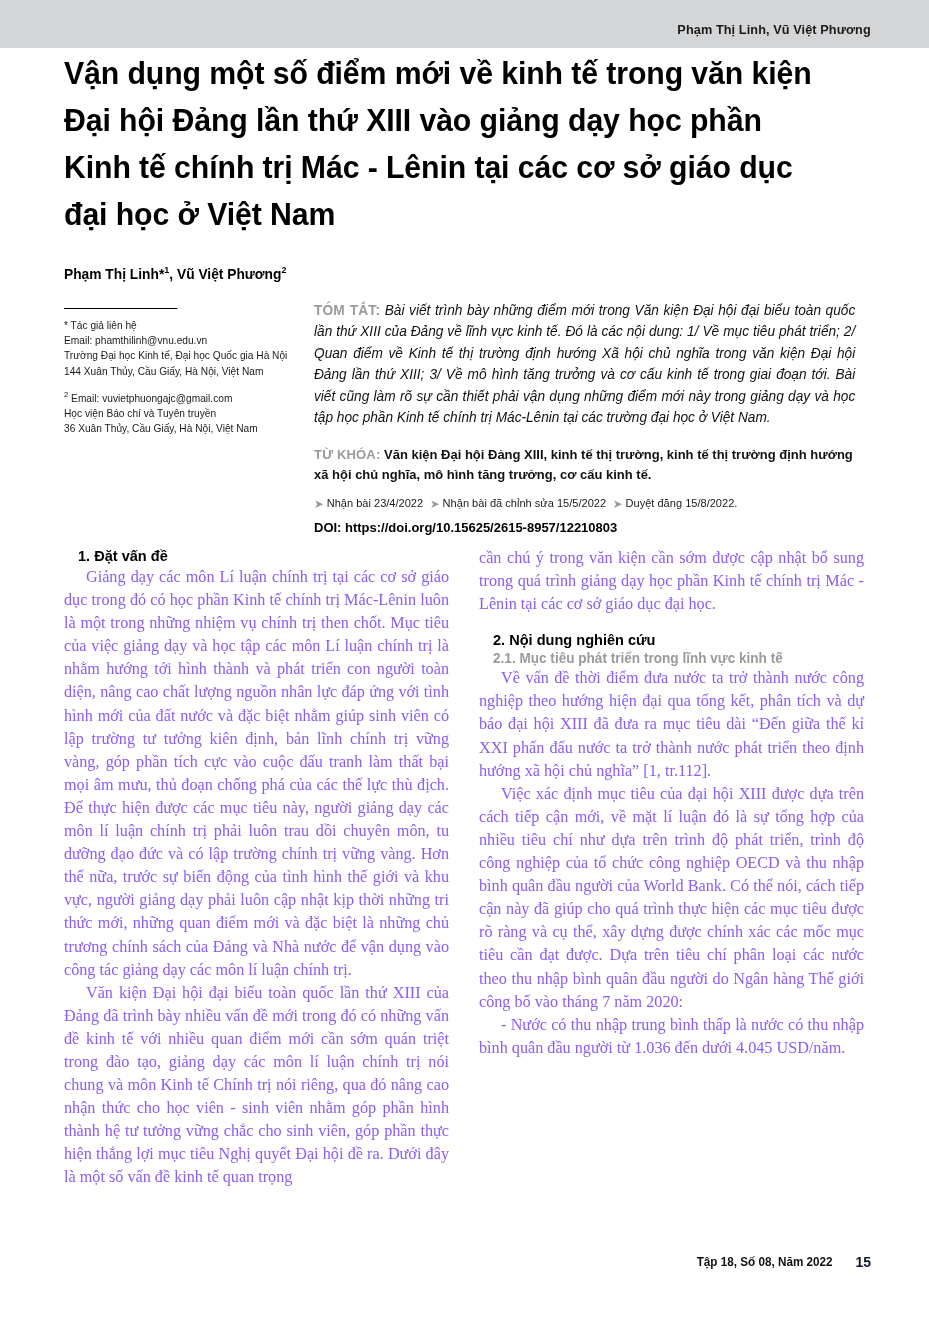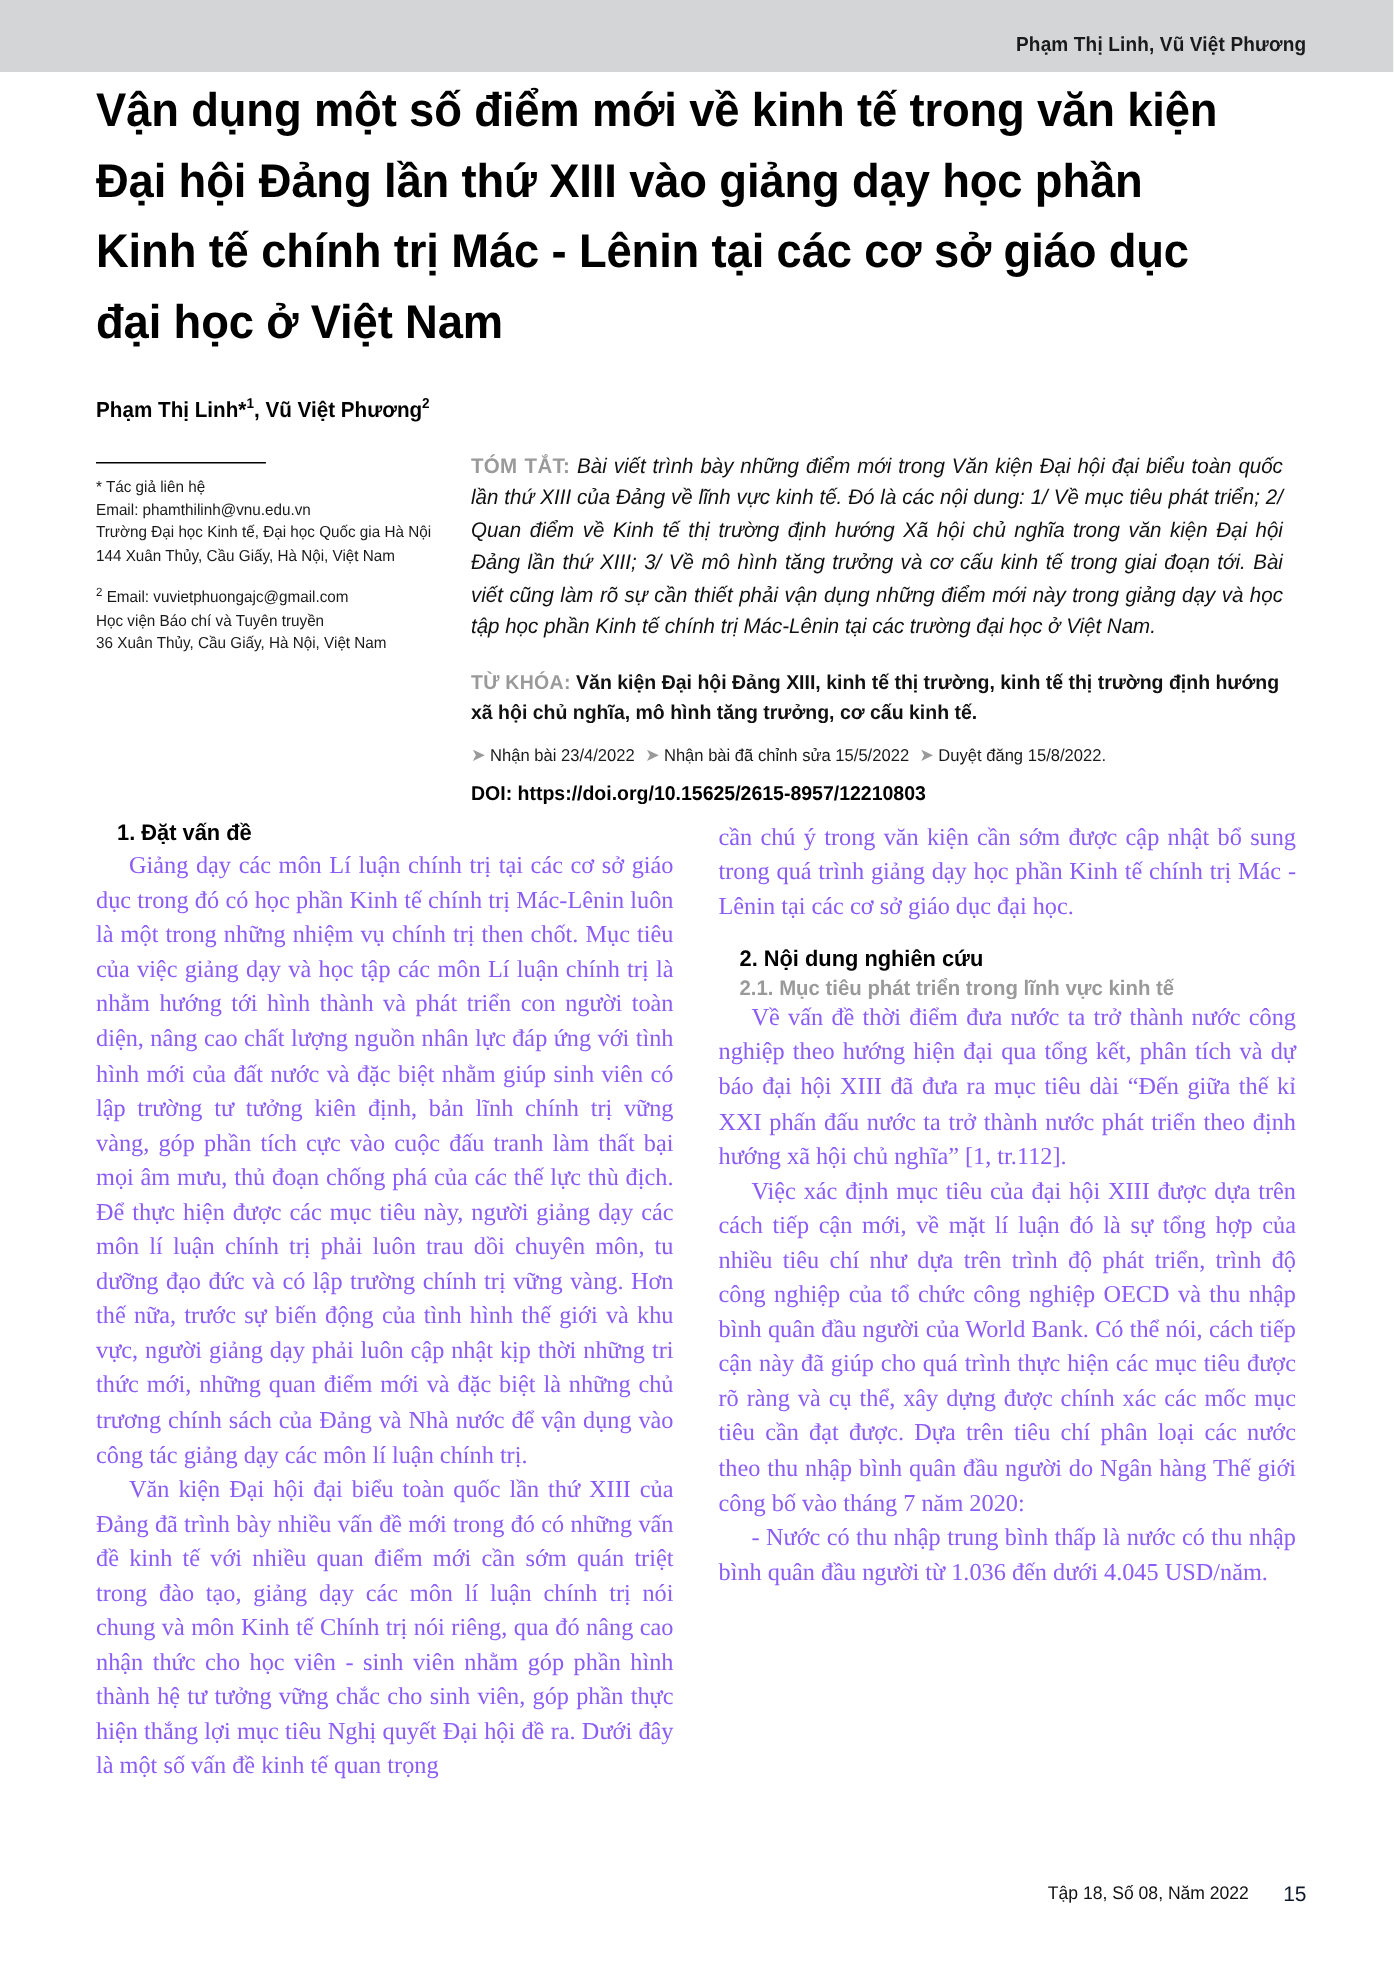--- a/index.html
+++ b/index.html
@@ -208,20 +208,21 @@
   }
   p.body.cont  { text-indent: 0; }
 
   
   .footer {
     position: absolute;
     left: 0;
     top: 1255px;
     width: 929px;
     height: 30px;
+    font-weight: bold;
   }
   .footer-issue {
     position: absolute;
     right: 96px;
     top: 0;
     font-family: "Liberation Sans Narrow", "Liberation Sans", sans-serif;
     font-size: 12.2px;
     color: #111;
     white-space: nowrap;
     transform: scaleX(.96);

